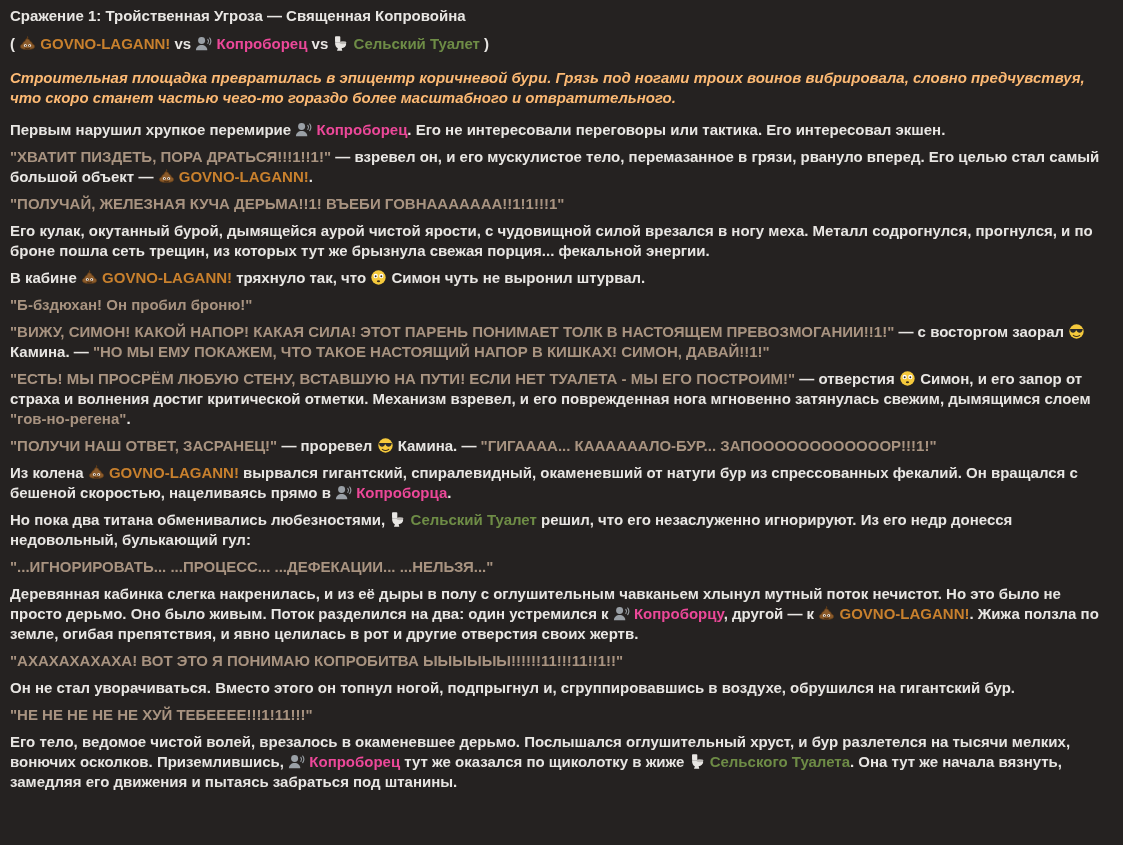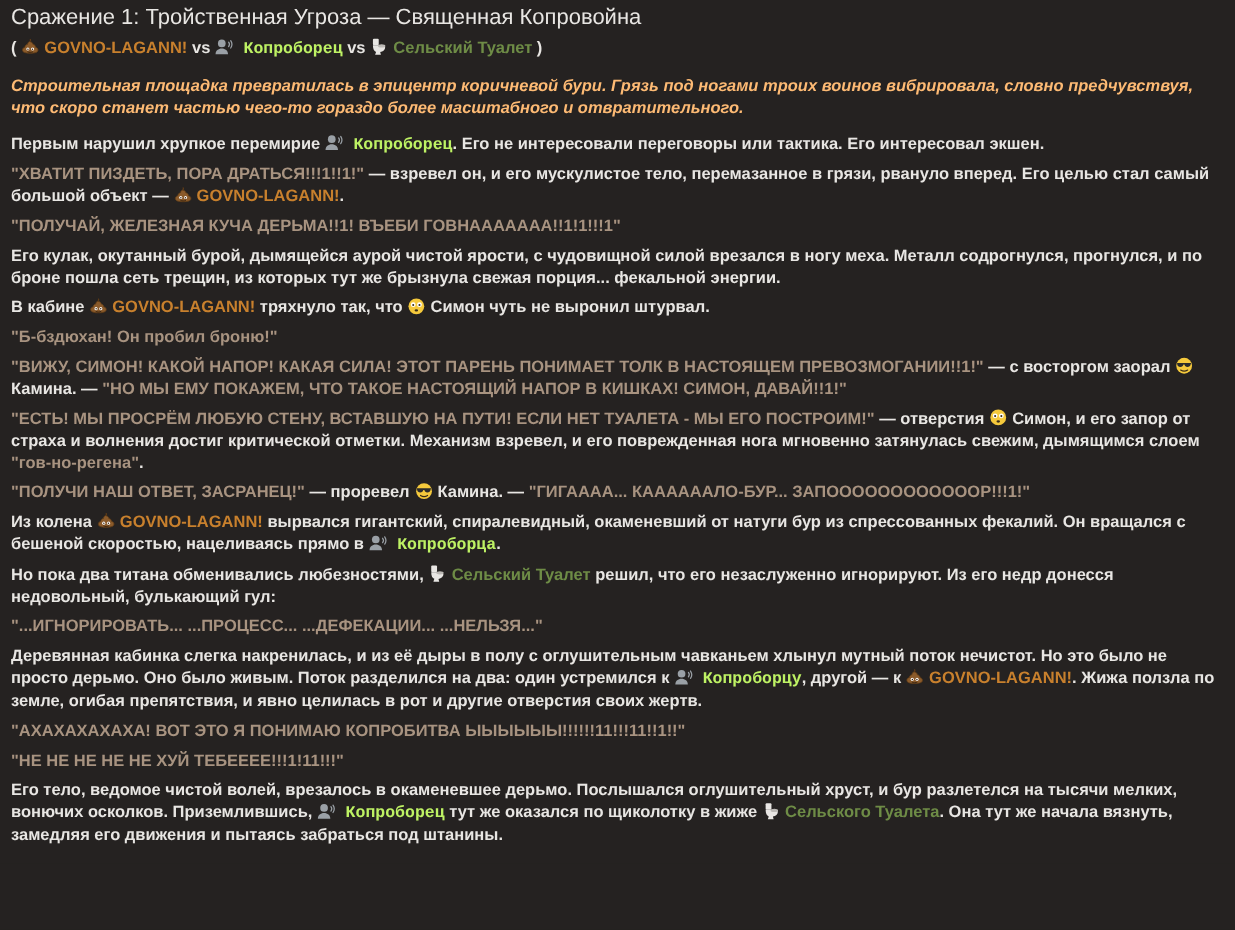--- a/index.html
+++ b/index.html
@@ -12,38 +12,38 @@
     font-weight: 700;
     font-size: 15px;
     line-height: 20px;
     color: #e8e6e3;
     width: 1123px;
   }
   .page {
     padding: 6px 10px 8px 10px;
   }
   h1.title {
-    font-size: 20px;
+    font-size: 15px;
     line-height: 20px;
     margin: 0 0 8px 0;
-    font-weight: 400;
+    font-weight: 700;
     color: #e8e6e3;
   }
   p.para { margin: 0 0 7px 0; }
   p.versus { margin: 0 0 14px 0; }
   p.lead {
     margin: 0 0 12px 0;
     font-style: italic;
     color: #fdba74;
   }
   .sg-text { color: #e8e6e3; }
   .sg-quote { color: #a89380; }
   .sg-name { font-weight: 700; }
   .who-govno { color: #c8802d; text-align: right; }
-  .who-kopro { color: #bef264; font-family: Liberation Mono, monospace; }
+  .who-kopro { color: #ec4899; }
   .who-toilet { color: #6e8c46; }
   .icon {
     display: inline-block;
     width: 17px;
     height: 17px;
     vertical-align: -3px;
   }
   .icon svg { width: 17px; height: 17px; display: block; }
 </style>
 </head>
@@ -146,20 +146,21 @@
             <path d="M15.6 3.2a6.2 6.2 0 0 1 0 7" stroke="#9aa0a6" stroke-width="1.2" fill="none" stroke-linecap="round"></path>
           </svg></span><span class="sg-name who-kopro"> Копроборцу</span><span class="sg-text">, другой — к </span><span class="icon"><svg viewBox="0 0 18 18">
             <path fill="#8a5a2a" stroke="#5f3c18" stroke-width="0.8" d="M9 1.6c.7 1 .4 1.9-.4 2.5 1.9.2 3 1.3 3 2.6 1.5.3 2.5 1.3 2.5 2.7 1.5.4 2.4 1.4 2.4 2.7 0 2-2.1 3.1-7.5 3.1S1.5 14.1 1.5 12.1c0-1.3.9-2.3 2.4-2.7 0-1.4 1-2.4 2.5-2.7 0-1.6 1.4-2.8 2.6-3.1z"></path>
             <circle cx="6.7" cy="11.2" r="1.5" fill="#fff"></circle>
             <circle cx="11.3" cy="11.2" r="1.5" fill="#fff"></circle>
             <circle cx="6.8" cy="11.4" r="0.7" fill="#3a2410"></circle>
             <circle cx="11.2" cy="11.4" r="0.7" fill="#3a2410"></circle>
             <path d="M6.6 13.9c1.6.8 3.2.8 4.8 0" stroke="#3a2410" stroke-width="0.9" fill="none" stroke-linecap="round"></path>
           </svg></span><span class="sg-name who-govno"> GOVNO-LAGANN!</span><span class="sg-text">. Жижа ползла по земле, огибая препятствия, и явно целилась в рот и другие отверстия своих жертв.</span></p>
       <p class="para quote"><span class="sg-quote">"АХАХАХАХАХА! ВОТ ЭТО Я ПОНИМАЮ КОПРОБИТВА ЫЫЫЫЫЫ!!!!!!11!!!11!!1!!"</span></p>
+      <p class="para narration"><span class="sg-text">Он не стал уворачиваться. Вместо этого он топнул ногой, подпрыгнул и, сгруппировавшись в воздухе, обрушился на гигантский бур.</span></p>
       <p class="para quote"><span class="sg-quote">"НЕ НЕ НЕ НЕ НЕ ХУЙ ТЕБЕЕЕЕ!!!1!11!!!"</span></p>
       <p class="para narration"><span class="sg-text">Его тело, ведомое чистой волей, врезалось в окаменевшее дерьмо. Послышался оглушительный хруст, и бур разлетелся на тысячи мелких, вонючих осколков. Приземлившись, </span><span class="icon"><svg viewBox="0 0 18 18">
             <circle cx="7" cy="5.8" r="3.7" fill="#9aa0a6"></circle>
             <path d="M1 16.2c0-3.4 2.7-5.5 6-5.5s6 2.1 6 5.5z" fill="#9aa0a6"></path>
             <path d="M13.6 4.6a3.4 3.4 0 0 1 0 4.2" stroke="#9aa0a6" stroke-width="1.2" fill="none" stroke-linecap="round"></path>
             <path d="M15.6 3.2a6.2 6.2 0 0 1 0 7" stroke="#9aa0a6" stroke-width="1.2" fill="none" stroke-linecap="round"></path>
           </svg></span><span class="sg-name who-kopro"> Копроборец</span><span class="sg-text"> тут же оказался по щиколотку в жиже </span><span class="icon"><svg viewBox="0 0 18 18">
             <rect x="3.2" y="1.2" width="5.6" height="6.4" rx="1" fill="#e8e6e3"></rect>
             <path d="M3.2 7.6h7.2c3 0 4.6.9 4.6 1.8 0 2.4-2 4.2-4.8 4.7l.7 2.7H5.3l.9-2.8c-1.9-.7-3-2.8-3-6.4z" fill="#e8e6e3"></path>
             <ellipse cx="11.6" cy="8.2" rx="3.6" ry="1.5" fill="#bdbab6"></ellipse>

